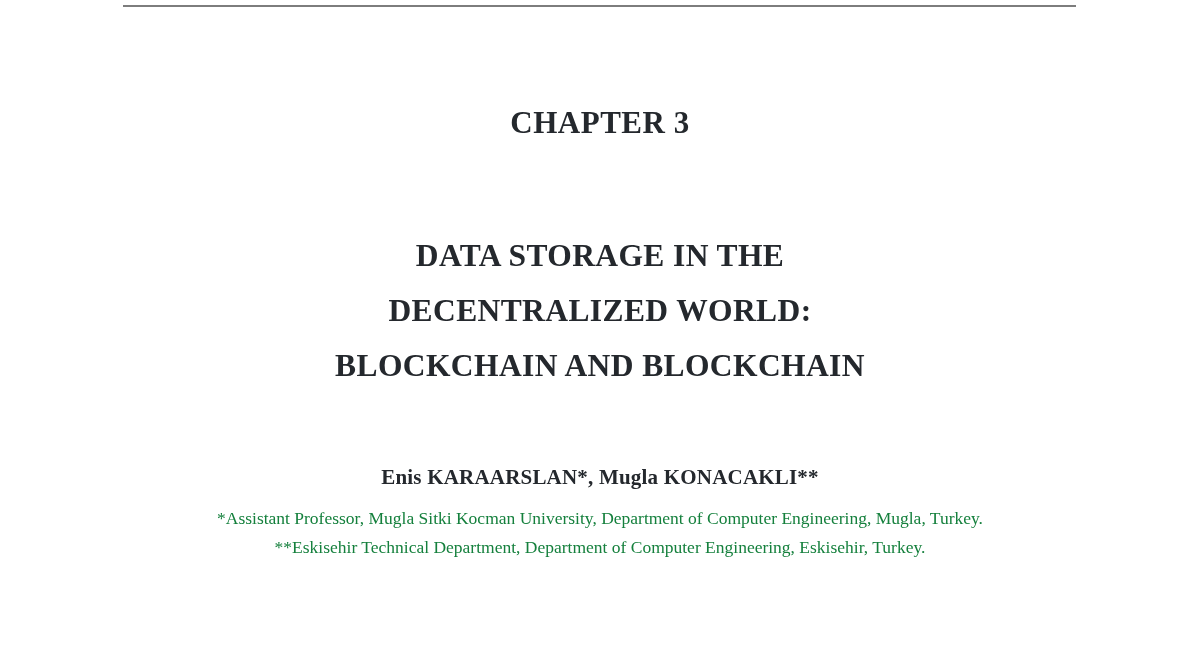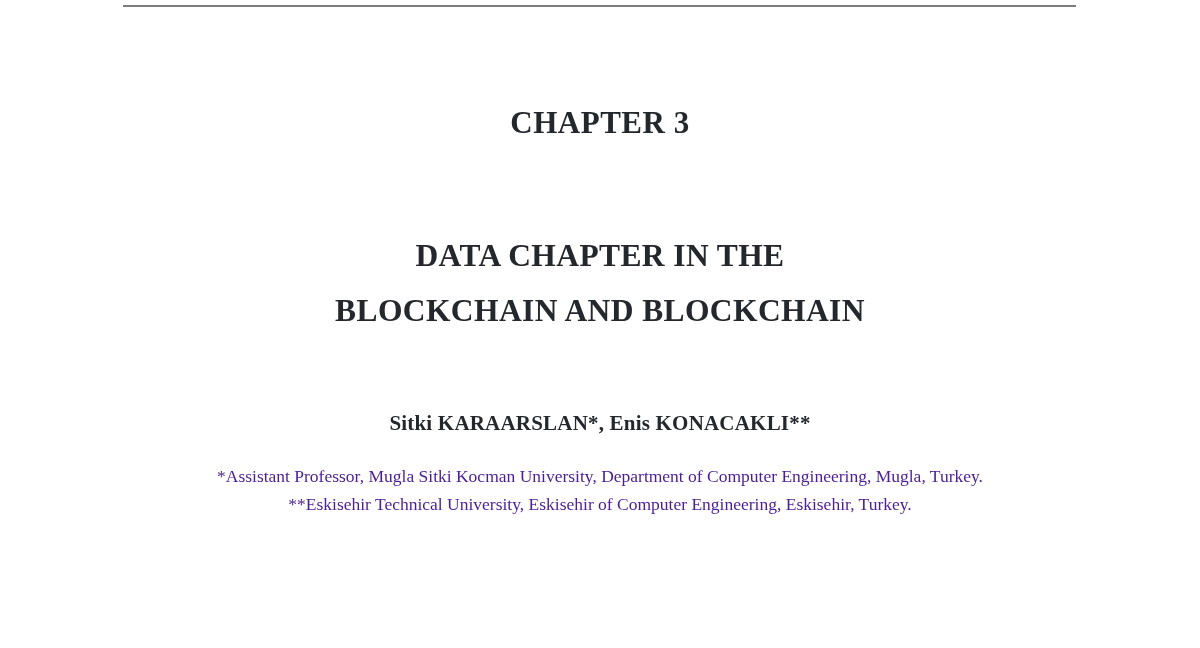--- a/index.html
+++ b/index.html
@@ -58,48 +58,49 @@
   }
   .authors {
     margin-top: 72px;
     font-size: 21px;
     font-weight: bold;
     color: #24282d;
     letter-spacing: 0.2px;
     font-family: "Liberation Serif", serif;
   }
   .affiliations {
-    margin-top: 26px;
+    margin-top: 14px;
     font-size: 17.5px;
     line-height: 1.62;
-    color: #4c1d95;
+    color: #15803d;
     font-family: "Liberation Serif", serif;
   }
   .affiliations .aff-line {
     display: block;
     white-space: nowrap;
   }
 </style>
 </head>
 <body>
 
 <div class="page">
 
   <div class="top-rule"></div>
 
   <div class="content">
 
     <div class="chapter-label">CHAPTER 3</div>
 
     <div class="title">
-      <span class="line">DATA CHAPTER IN THE</span>
+      <span class="line">DATA STORAGE IN THE</span>
+      <span class="line">DECENTRALIZED WORLD:</span>
       <span class="line">BLOCKCHAIN AND BLOCKCHAIN</span>
     </div>
 
-    <div class="authors">Sitki KARAARSLAN*, Enis KONACAKLI**</div>
+    <div class="authors">Enis KARAARSLAN*, Mugla KONACAKLI**</div>
 
     <div class="affiliations">
       <span class="aff-line">*Assistant Professor, Mugla Sitki Kocman University, Department of Computer Engineering, Mugla, Turkey.</span>
-      <span class="aff-line">**Eskisehir Technical University, Eskisehir of Computer Engineering, Eskisehir, Turkey.</span>
+      <span class="aff-line">**Eskisehir Technical Department, Department of Computer Engineering, Eskisehir, Turkey.</span>
     </div>
 
   </div>
 </div>
 
 </body></html>

